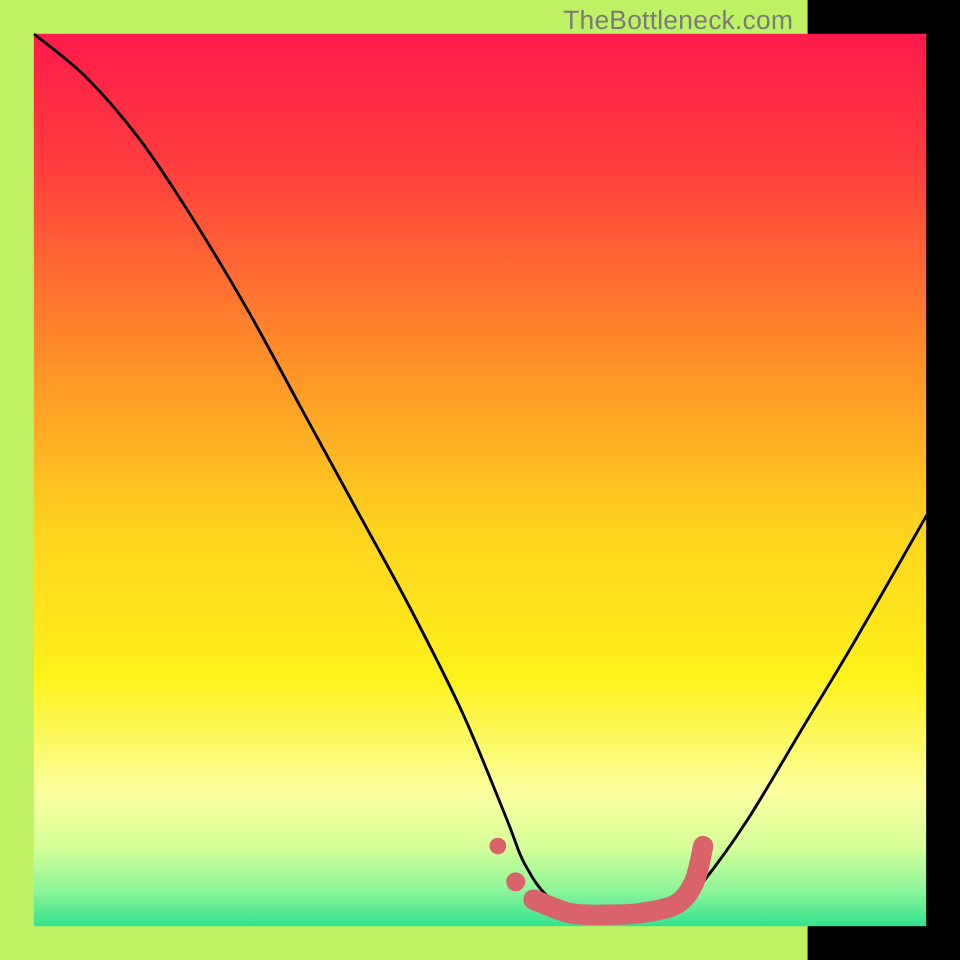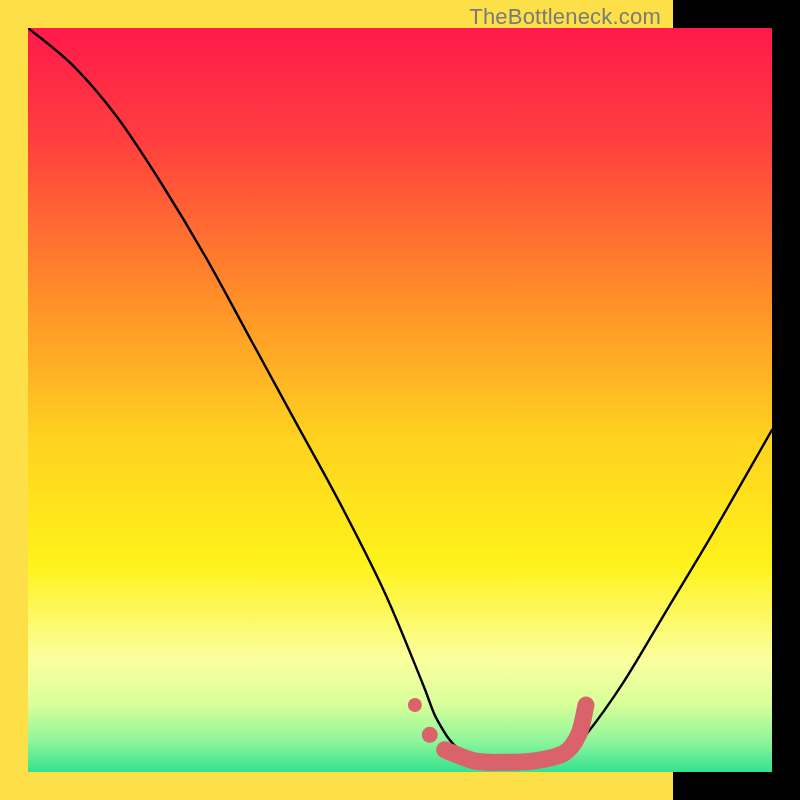--- a/index.html
+++ b/index.html
@@ -9,21 +9,21 @@
     height: 800px;
     background: #000;
     overflow: hidden;
   }
   .frame {
     position: absolute;
     left: 0;
     top: 0;
     width: 673px;
     height: 800px;
-    background: #fde047;
+    background: #bef264;
   }
   .watermark {
     position: absolute;
     top: 4px;
     right: 12px;
     font-family: Arial, Helvetica, sans-serif;
     font-size: 22px;
     color: #7a7a7a;
     font-weight: 500;
     letter-spacing: 0.2px;

